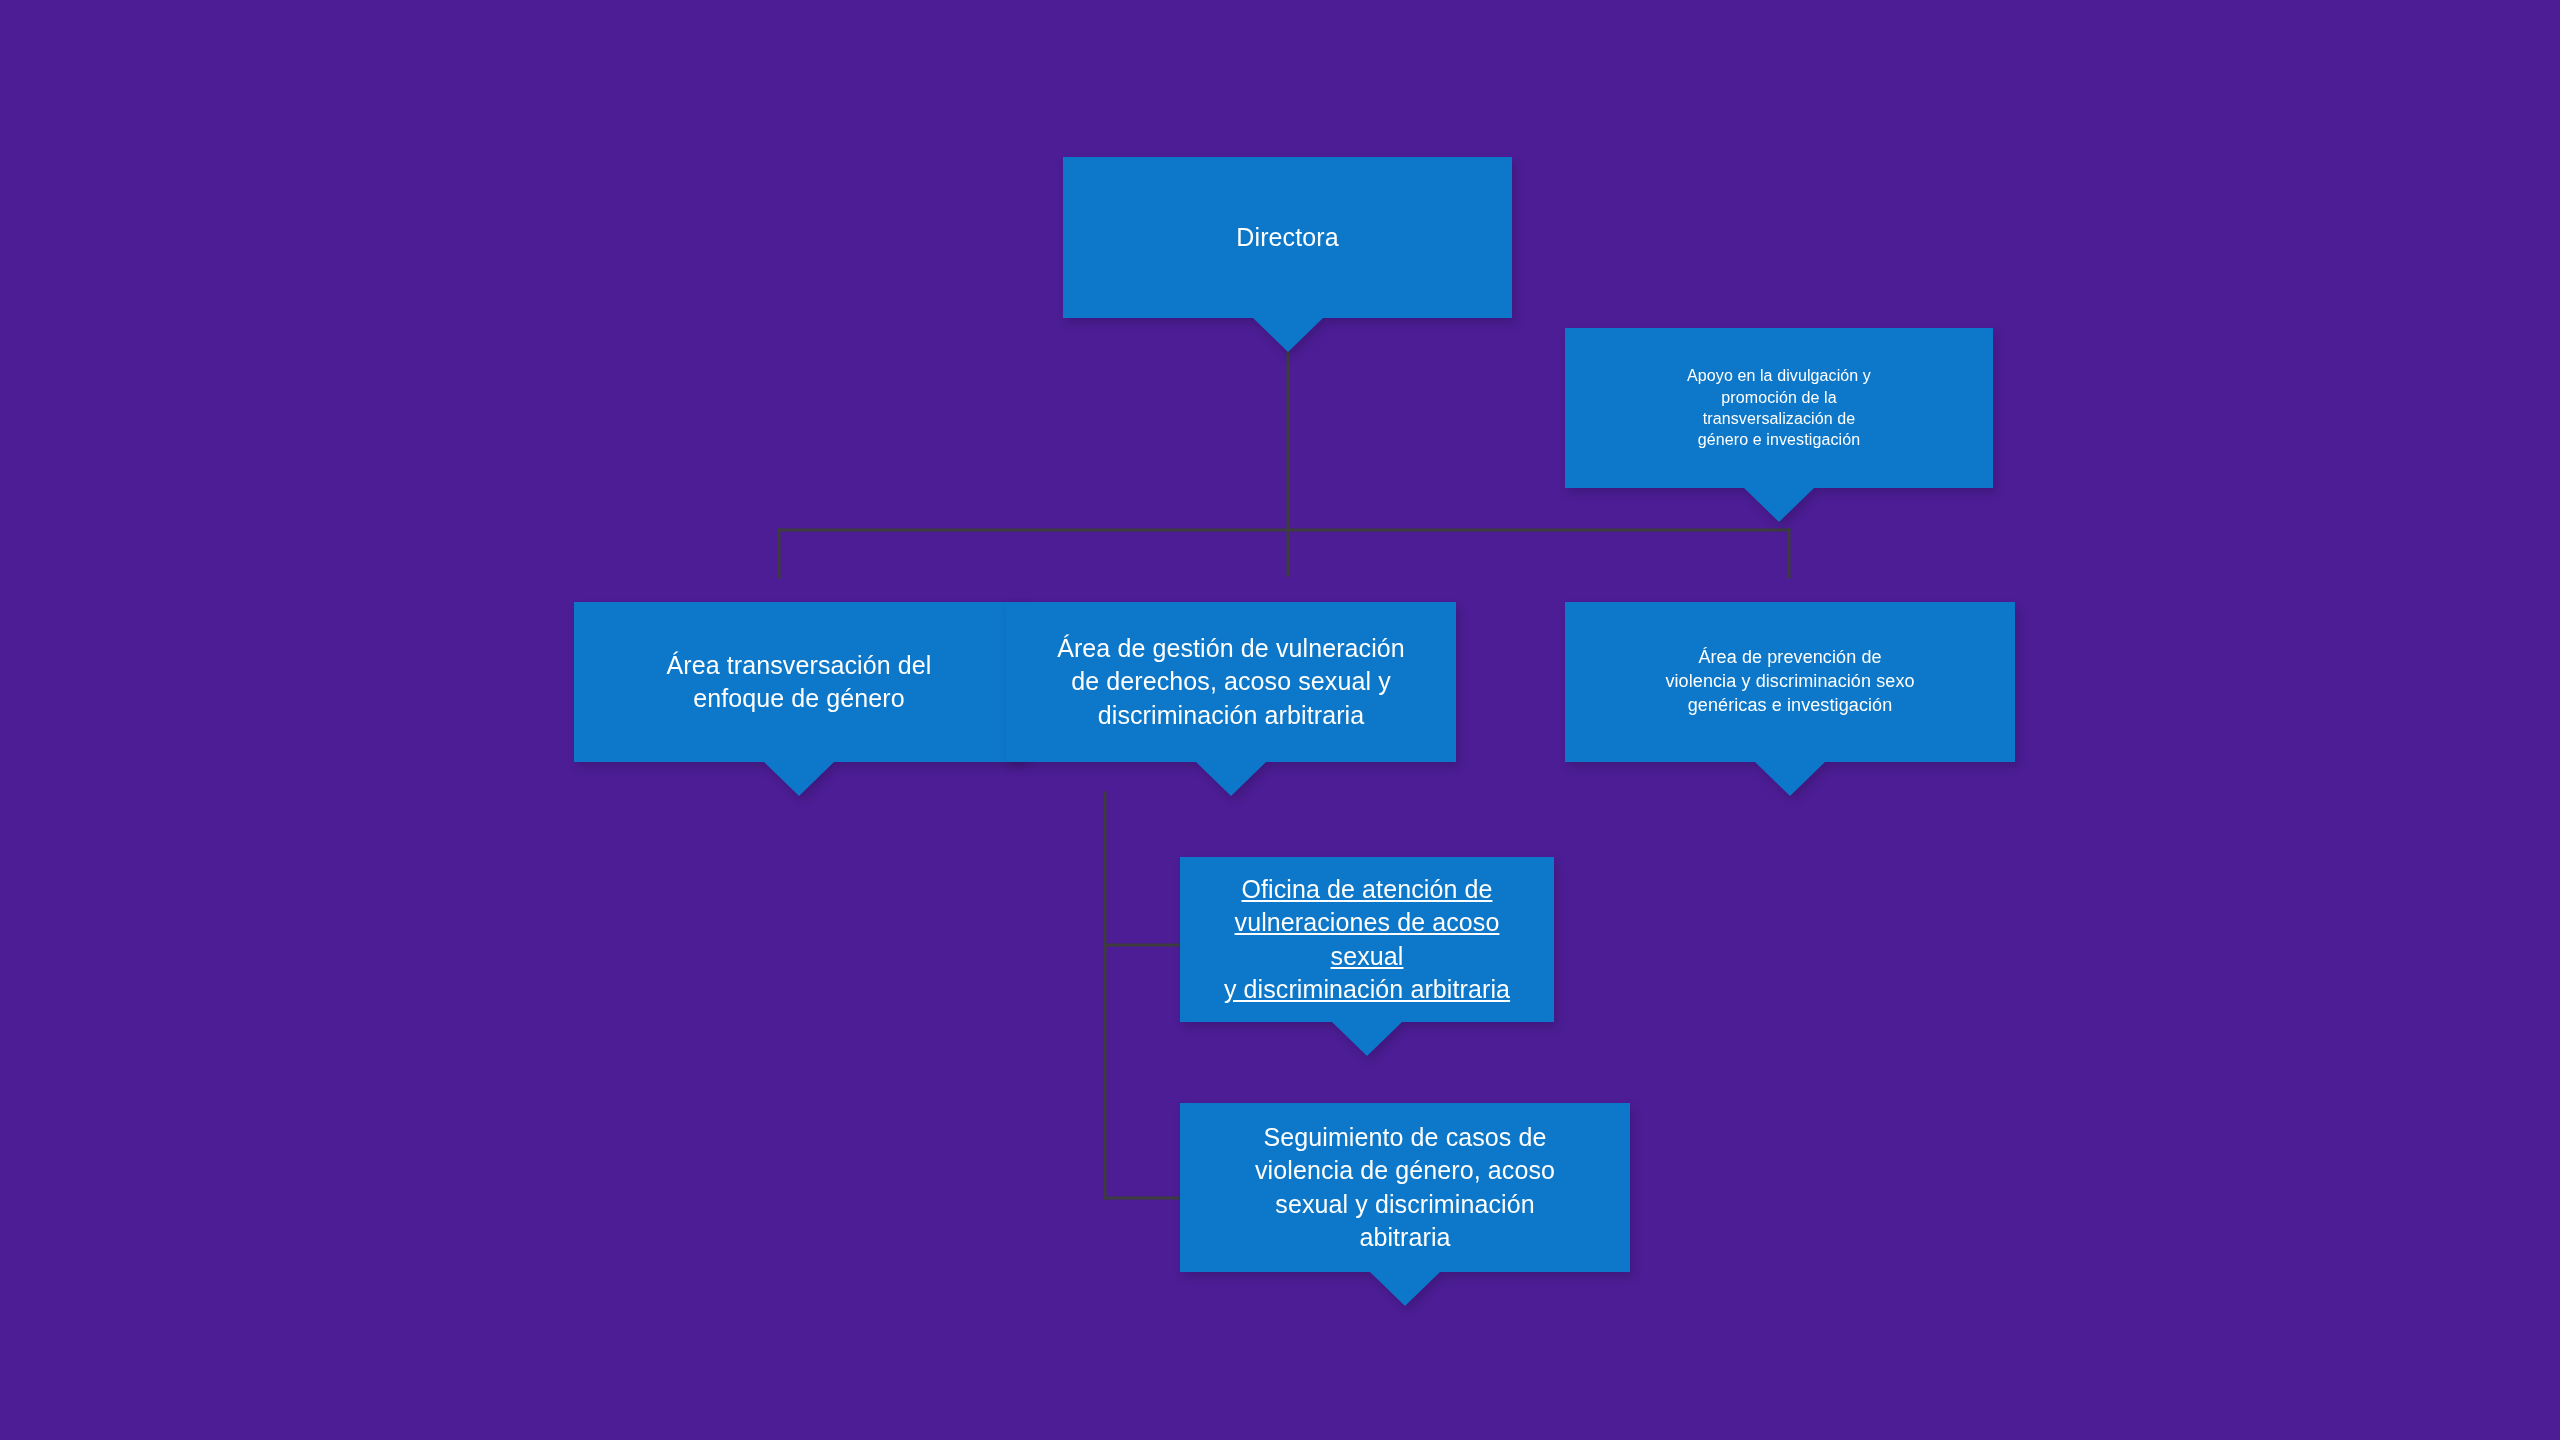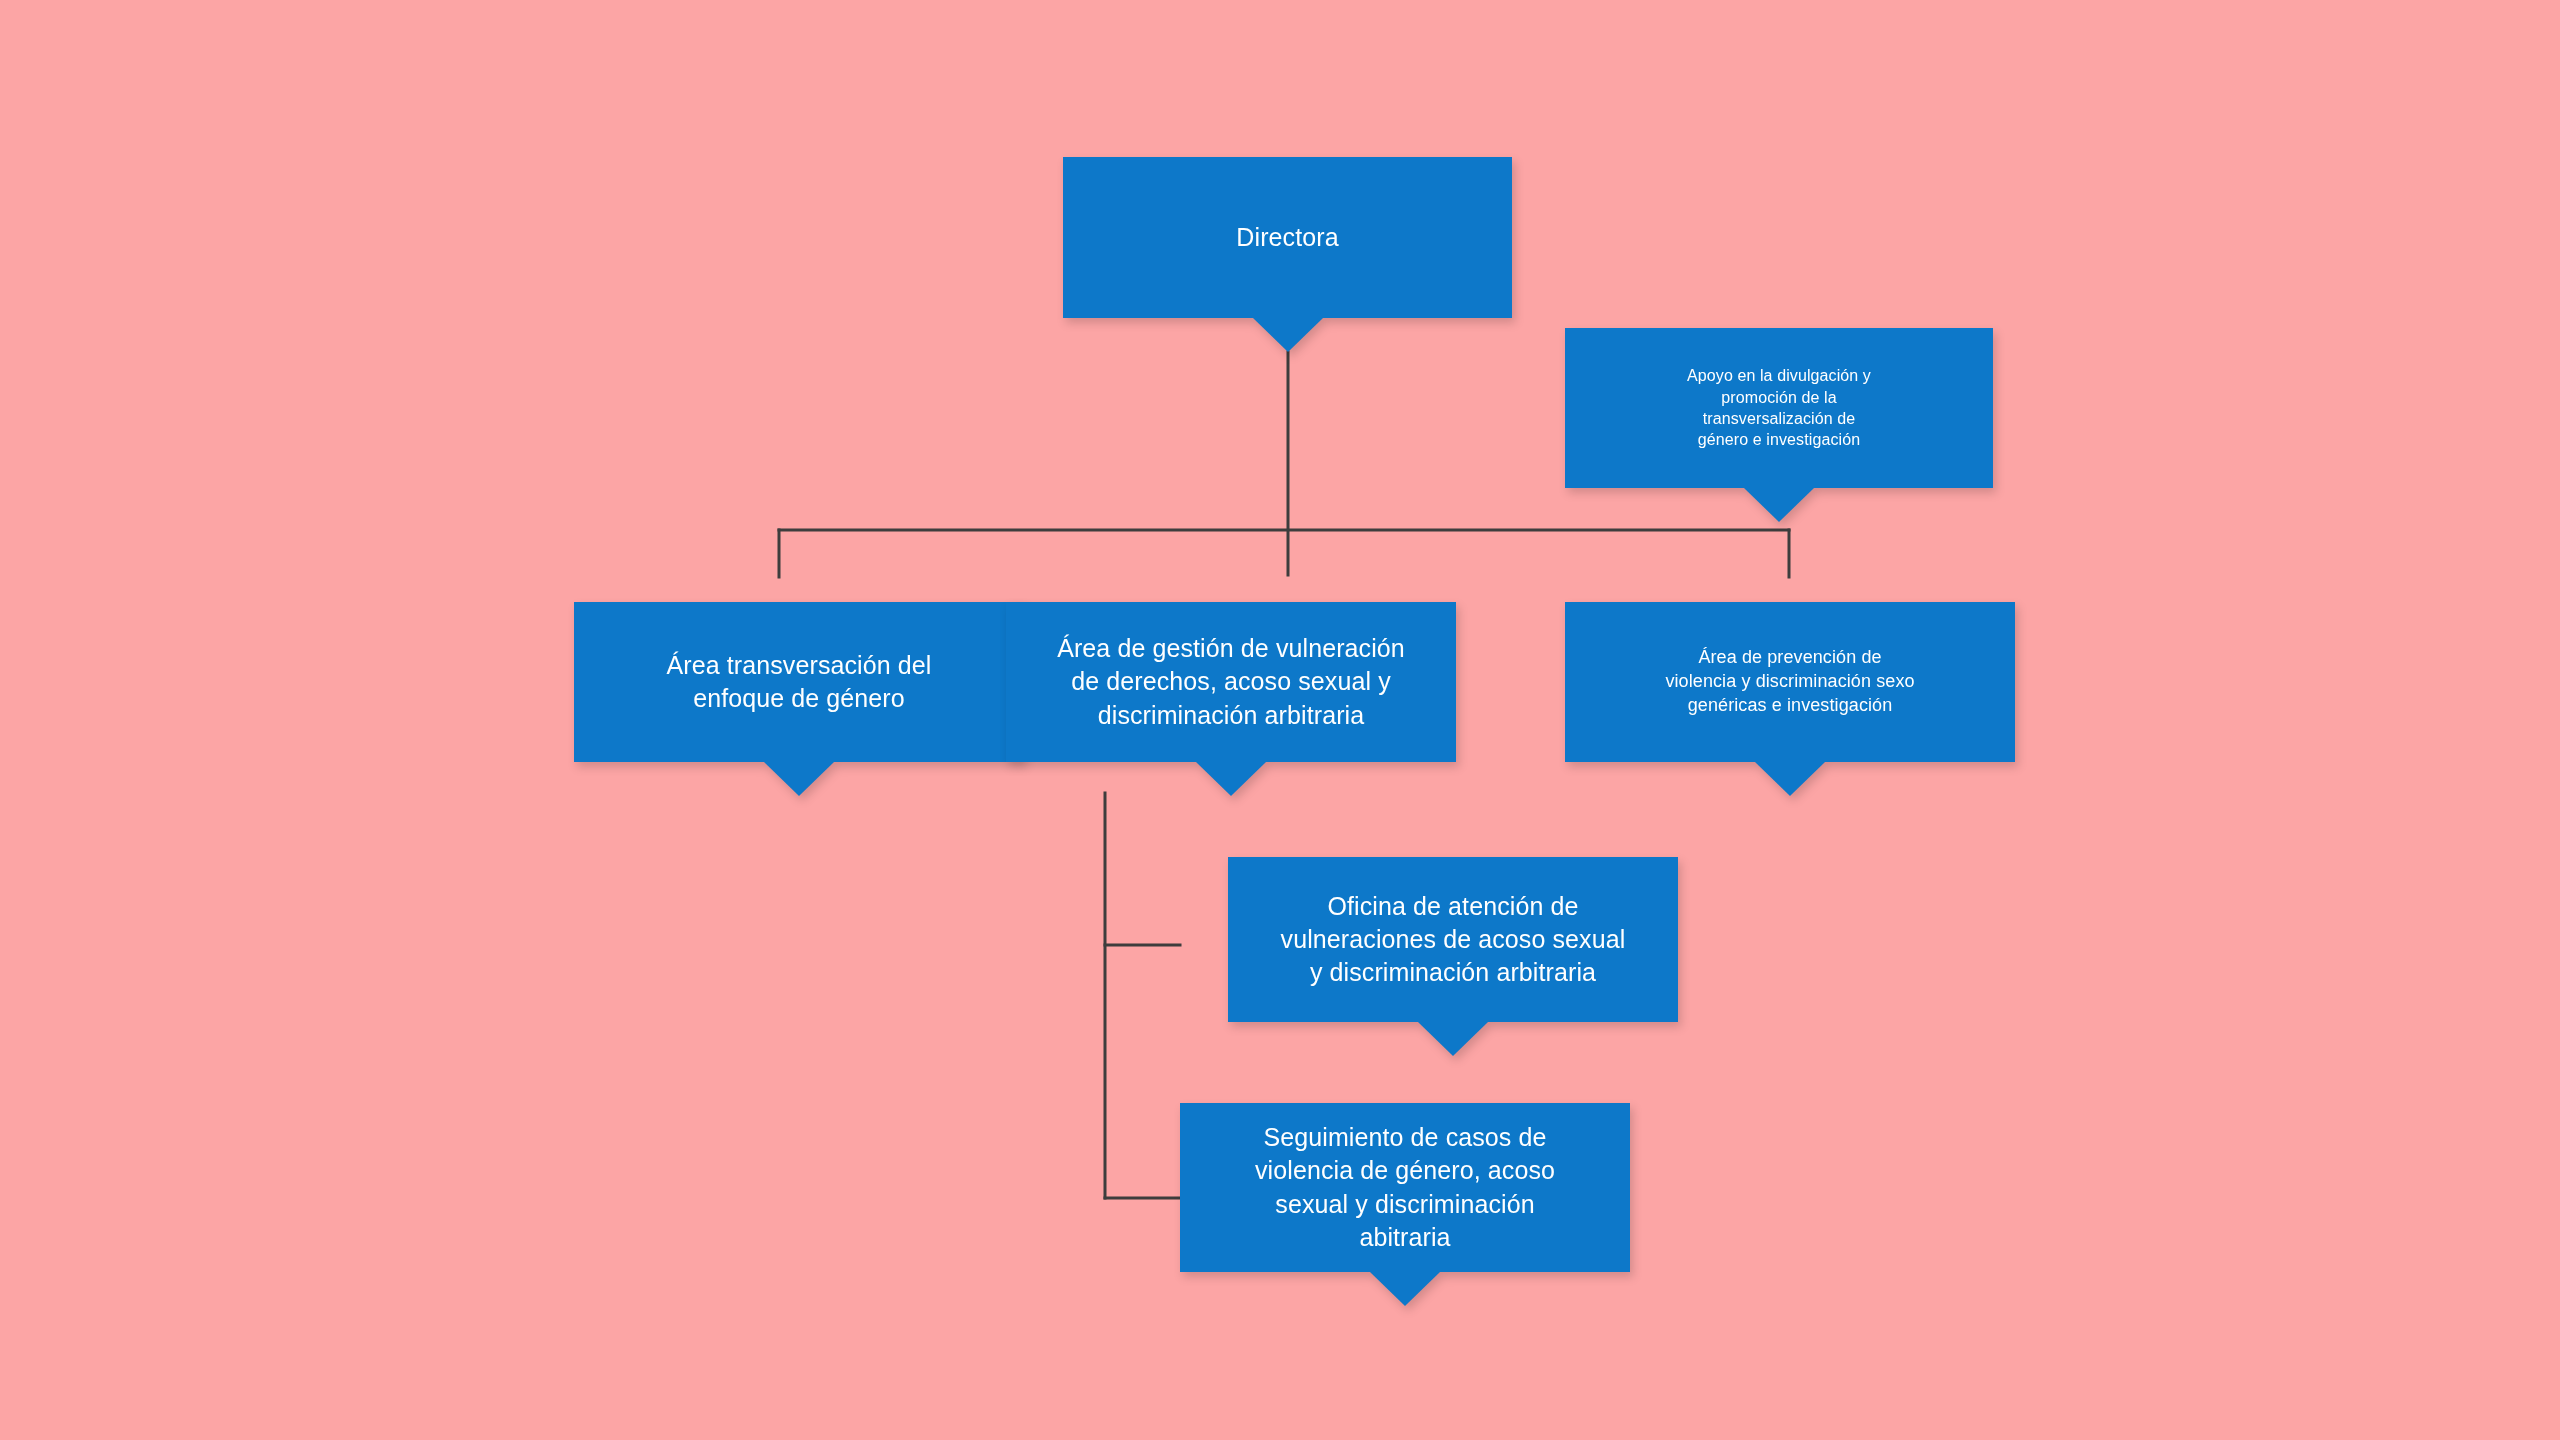--- a/index.html
+++ b/index.html
@@ -9,21 +9,21 @@
     background: #ffffff;
   }
   body {
     font-family: "Liberation Sans", sans-serif;
     -webkit-font-smoothing: antialiased;
   }
   #canvas {
     position: relative;
     width: 2560px;
     height: 1440px;
-    background: #fca5a5;
+    background: #4c1d95;
     overflow: hidden;
   }
 
   
   #connectors {
     position: absolute;
     left: 0;
     top: 0;
     width: 2560px;
     height: 1440px;
@@ -106,21 +106,21 @@
 de derechos, acoso sexual y
 discriminación arbitraria</span>
   </div>
 
   <div class="node" style="--fill:#0d78c9; background:#0d78c9; left:1565px; top:602px; width:450px; height:160px; font-size:18px;">
     <span class="node-label">Área de prevención de
 violencia y discriminación sexo
 genéricas e investigación</span>
   </div>
 
-  <div class="node" style="--fill:#0d78c9; background:#0d78c9; left:1228px; top:857px; width:450px; height:165px; font-size:25px;">
+  <div class="node" style="--fill:#0d78c9; background:#0d78c9; left:1180px; top:857px; width:374px; height:165px; font-size:25px;text-decoration:underline;">
     <span class="node-label">Oficina de atención de
 vulneraciones de acoso sexual
 y discriminación arbitraria</span>
   </div>
 
   <div class="node" style="--fill:#0d78c9; background:#0d78c9; left:1180px; top:1103px; width:450px; height:169px; font-size:25px;">
     <span class="node-label">Seguimiento de casos de
 violencia de género, acoso
 sexual y discriminación
 abitraria</span>

